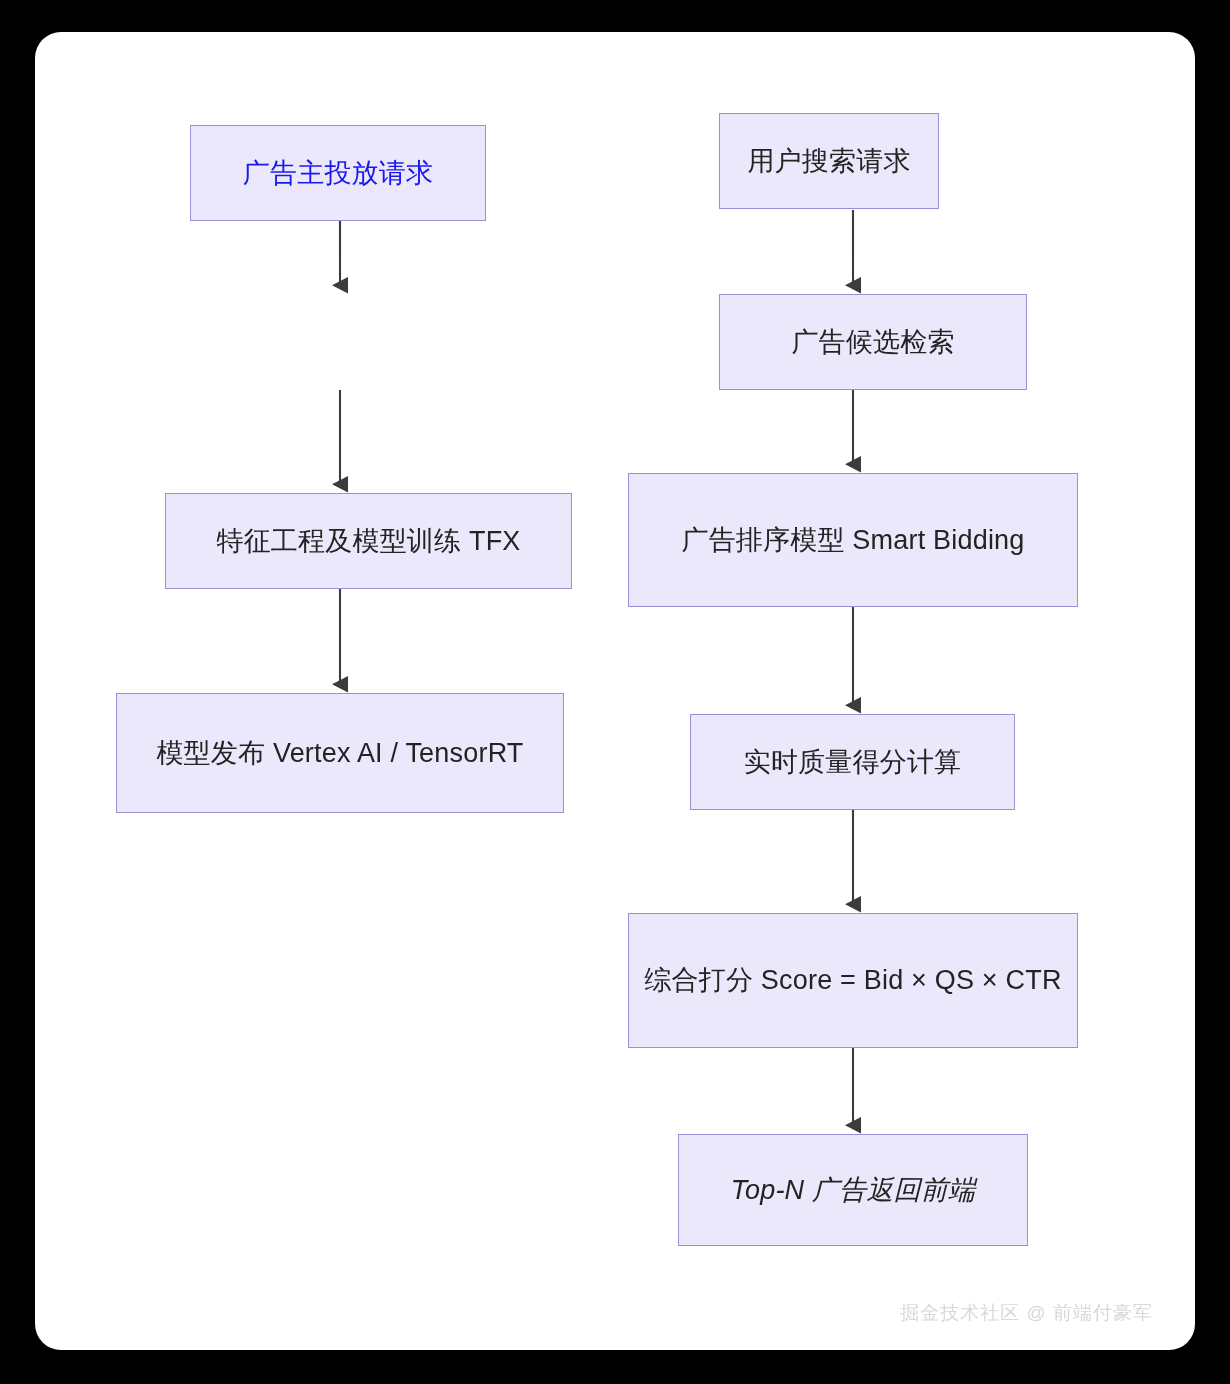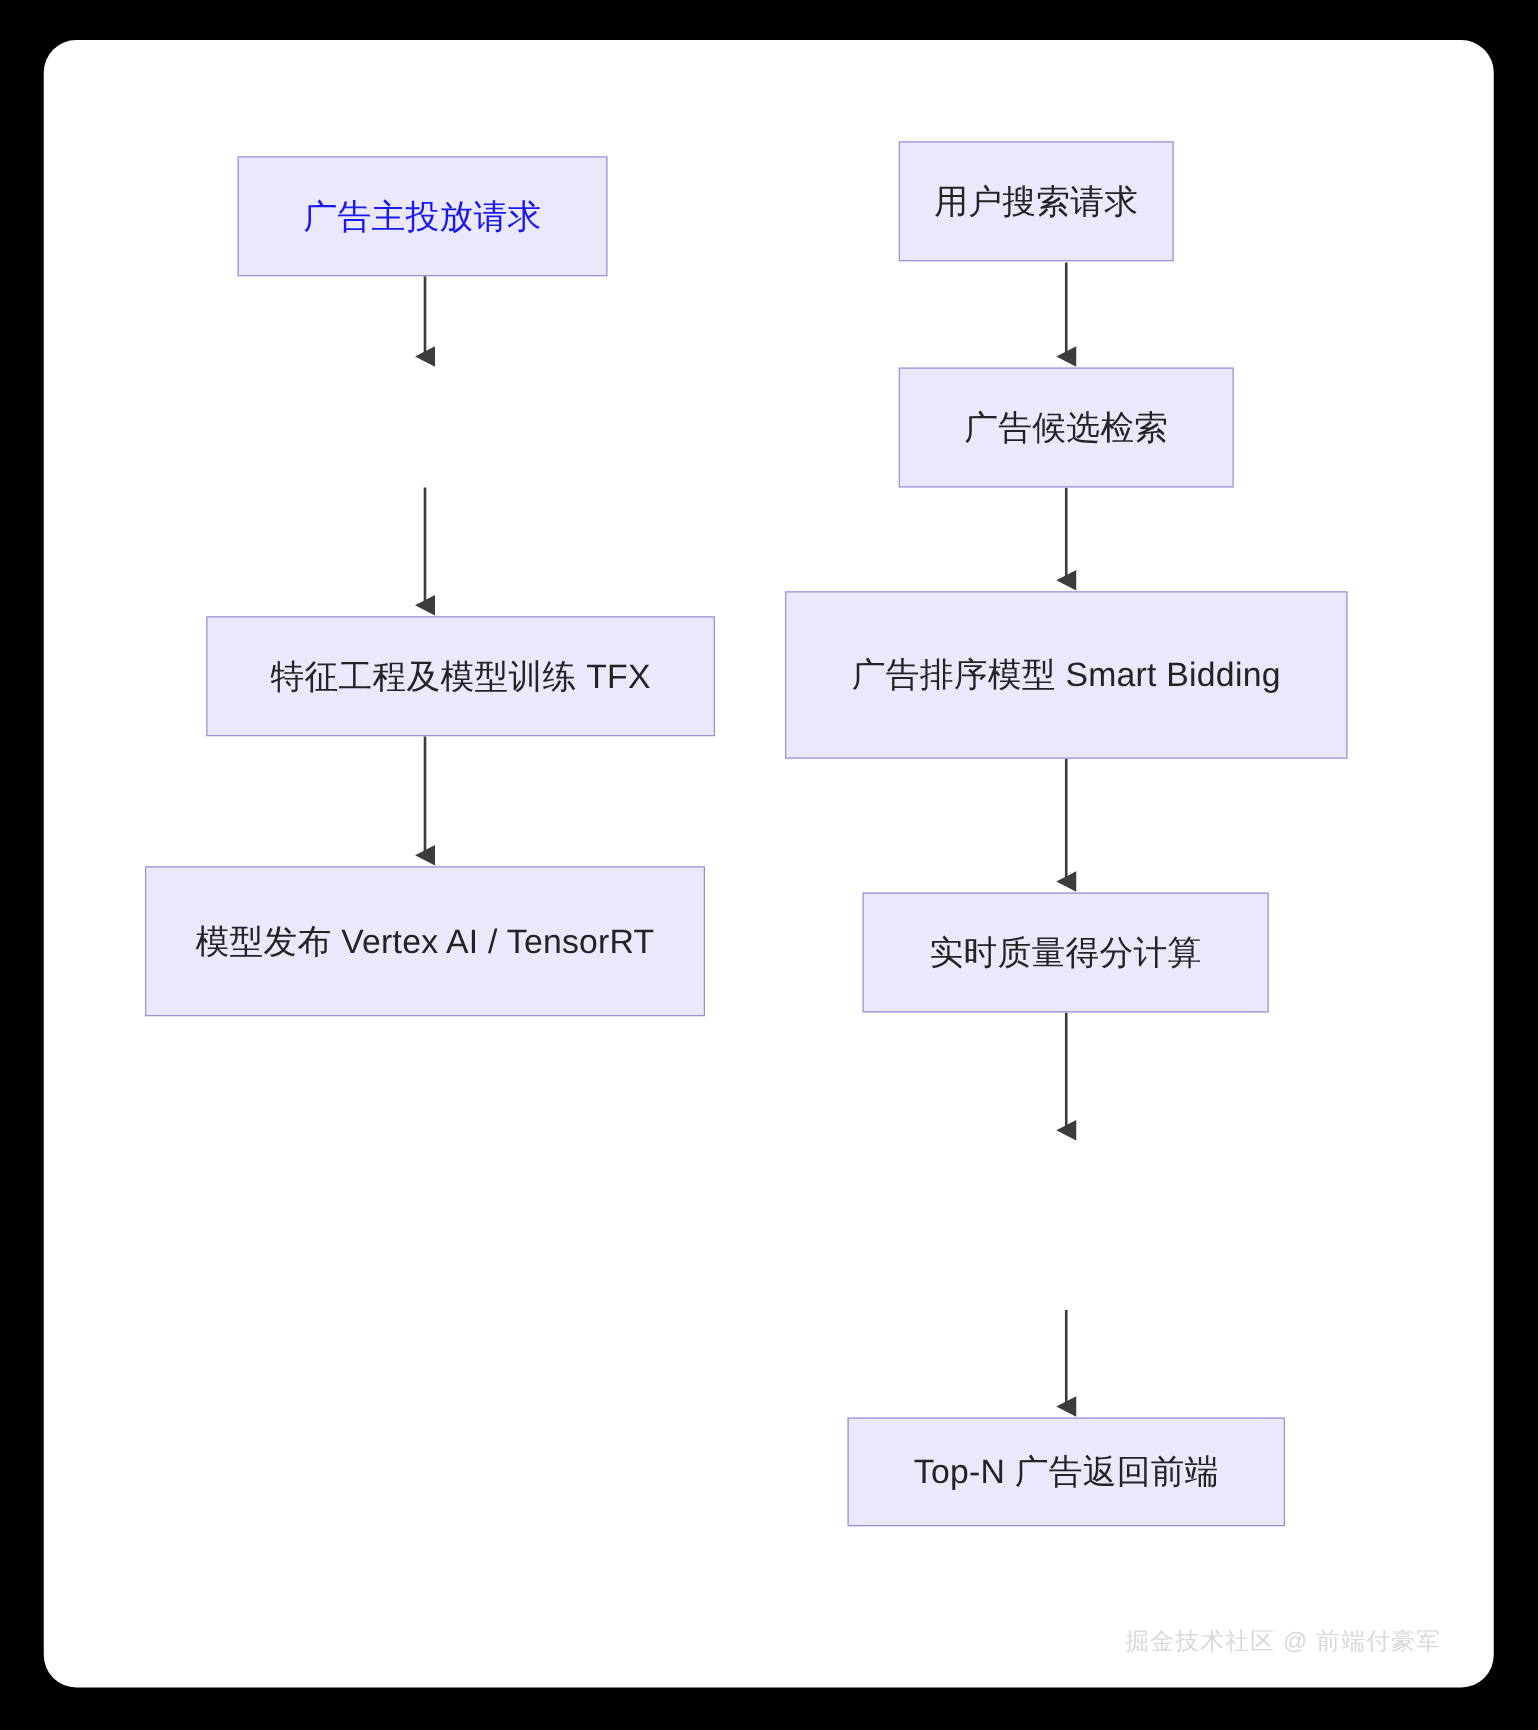--- a/index.html
+++ b/index.html
@@ -113,26 +113,27 @@
 
       <div class="node highlight" style="left:155px; top:93px; width:296px; height:96px;">广告主投放请求</div>
 
 
       <div class="node" style="left:102px; top:461px; width:407px; height:96px;margin-left:28px;">特征工程及模型训练 TFX</div>
 
       <div class="node" style="left:81px; top:661px; width:448px; height:120px;">模型发布 Vertex AI / TensorRT</div>
 
       <div class="node" style="left:684px; top:81px; width:220px; height:96px;">用户搜索请求</div>
 
-      <div class="node" style="left:684px; top:262px; width:268px; height:96px;">广告候选检索</div>
+      <div class="node" style="left:684px; top:262px; width:308px; height:96px;">广告候选检索</div>
 
       <div class="node" style="left:593px; top:441px; width:450px; height:134px;">广告排序模型 Smart Bidding</div>
 
       <div class="node" style="left:655px; top:682px; width:325px; height:96px;">实时质量得分计算</div>
 
+      <div class="node" style="left:593px; top:881px; width:450px; height:135px;">综合打分 Score = Bid × QS × CTR</div>
 
-      <div class="node" style="left:643px; top:1102px; width:350px; height:87px;">Top-N 广告返回前端</div>
+      <div class="node" style="left:643px; top:1102px; width:350px; height:112px;font-style:italic;">Top-N 广告返回前端</div>
 
       <div id="watermark">掘金技术社区 @ 前端付豪军</div>
 
     </div>
   </div>
 </div>
 
 </body></html>

